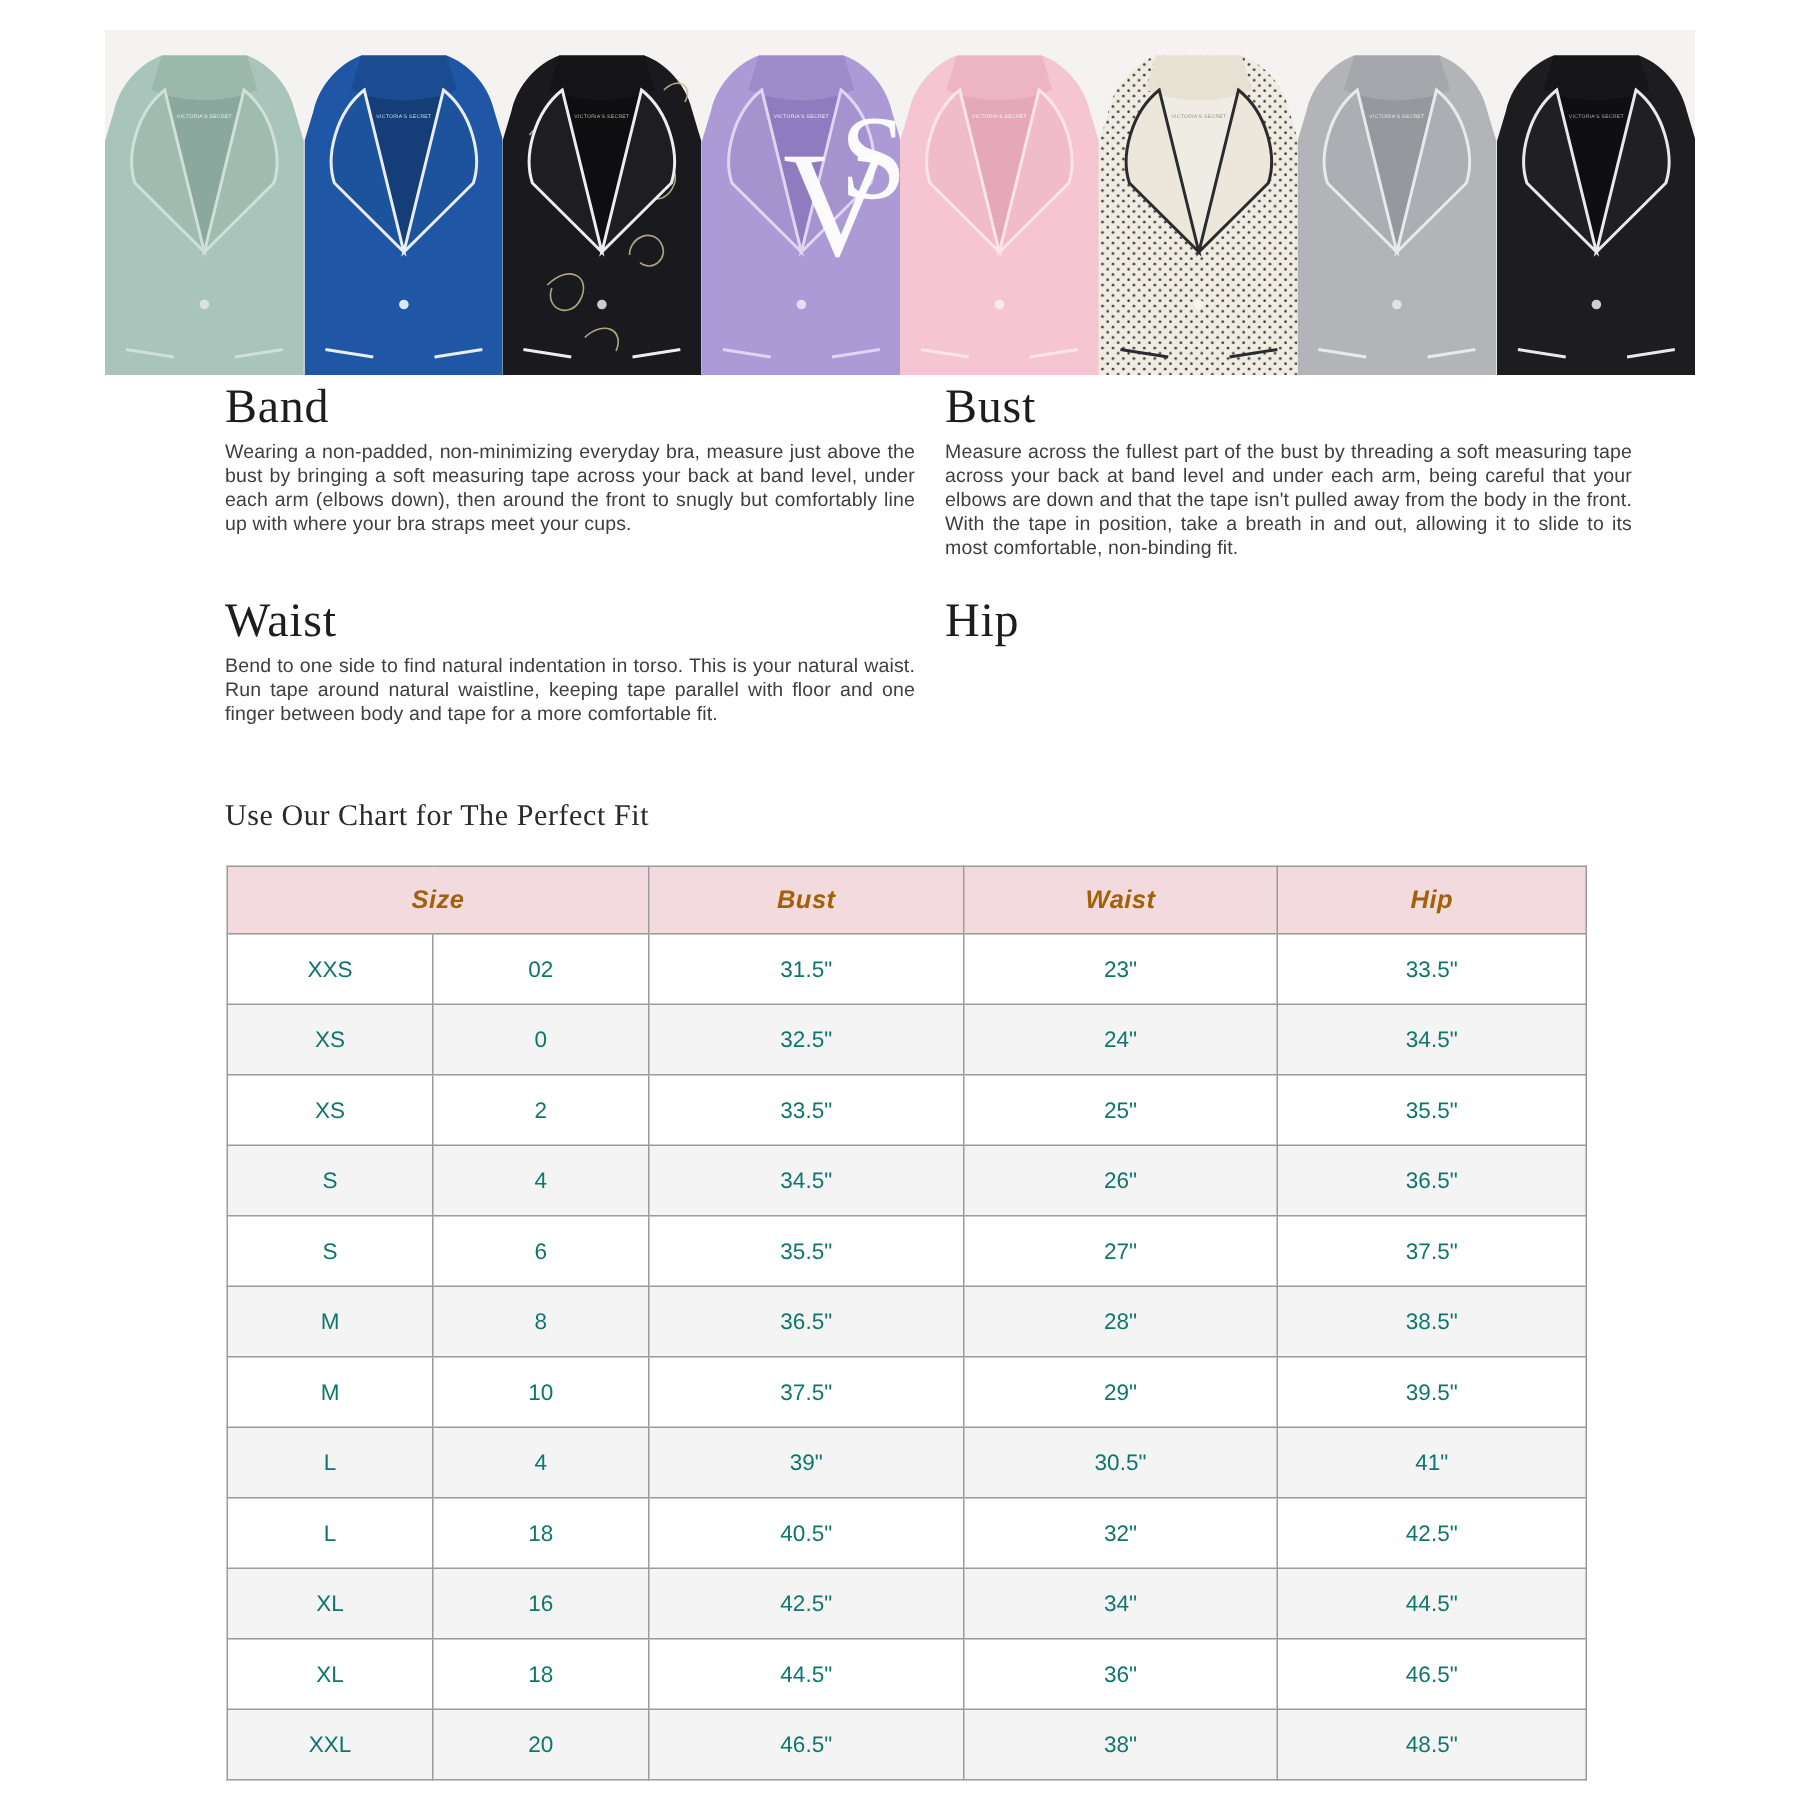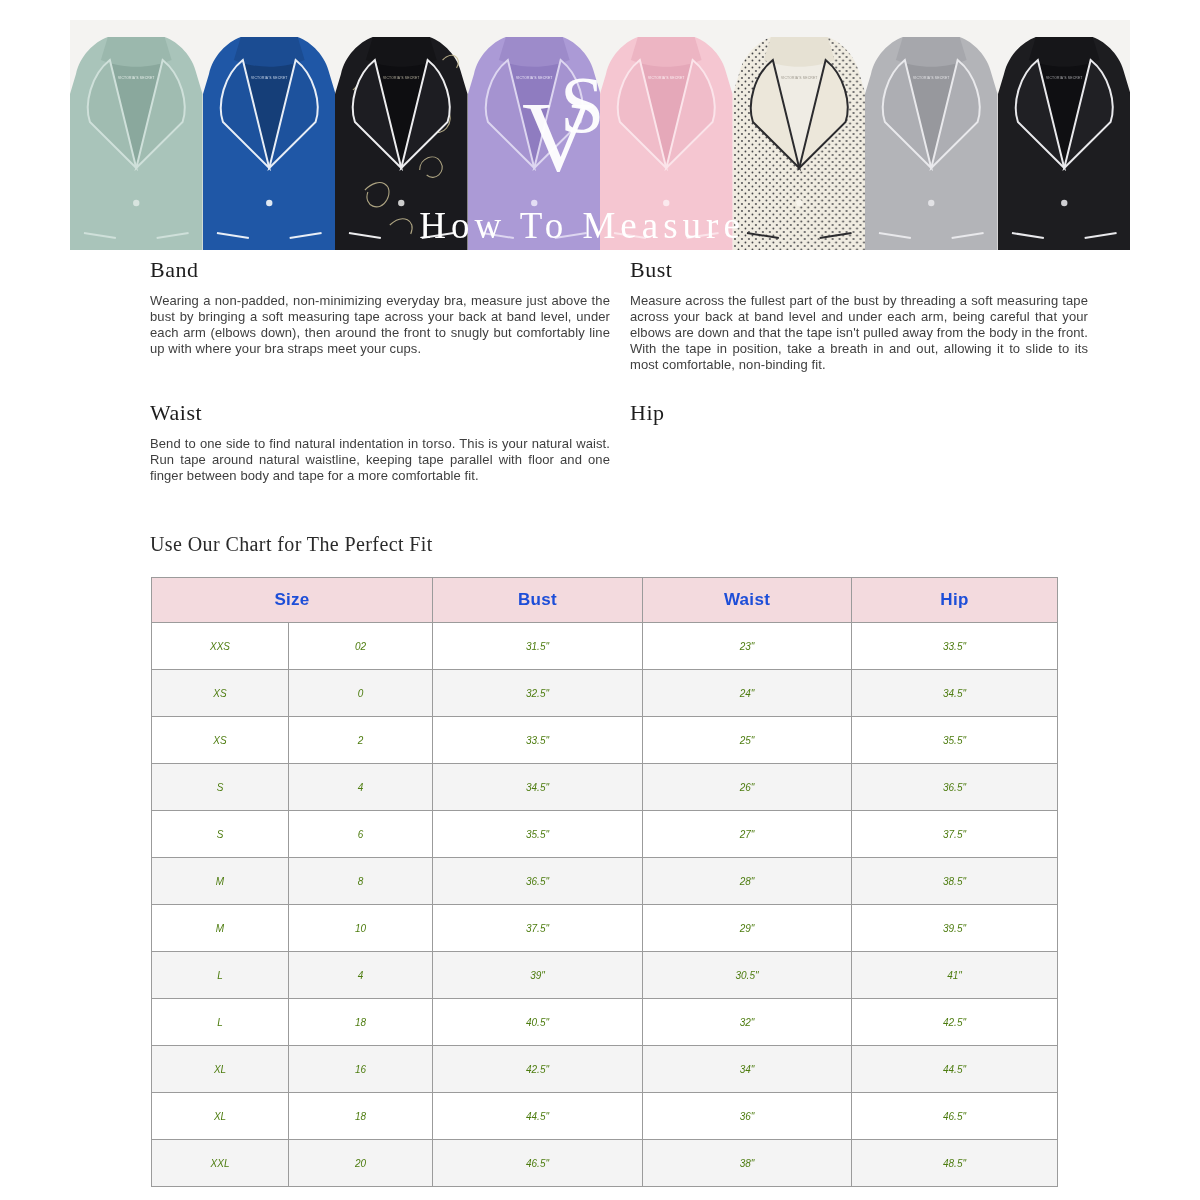--- a/index.html
+++ b/index.html
@@ -13,30 +13,30 @@
   .shirt svg{display:block;width:100%;height:100%;}
   .vs-logo{position:absolute;left:440px;top:28px;width:130px;height:140px;}
   .vs-logo text{fill:#ffffff;font-family:"Liberation Serif",serif;opacity:0.96;}
   .banner-title{position:absolute;left:0;right:0;top:184px;text-align:center;transform:translateX(-18px);
     color:#ffffff;font-family:"Liberation Serif",serif;font-size:37px;letter-spacing:5px;font-weight:400;}
 
   
   .sections{position:absolute;top:256px;left:150px;width:938px;display:grid;
     grid-template-columns:460px 458px;column-gap:20px;row-gap:26px;}
   .section h2{margin:0 0 9px 0;font-family:"Liberation Serif",serif;font-weight:400;
-    font-size:22px;line-height:28px;color:#1d1d1d;letter-spacing:0.5px;}
+    font-size:32px;line-height:28px;color:#1d1d1d;letter-spacing:0.5px;}
   .section p{margin:0;font-size:13px;line-height:16px;color:#3e3e3e;text-align:justify;letter-spacing:0.1px;}
 
   
   .chart-heading{position:absolute;top:533px;left:150px;font-family:"Liberation Serif",serif;
     font-weight:400;font-size:20px;color:#2a2a2a;letter-spacing:0.4px;}
   .size-table{position:absolute;top:577px;left:151px;border-collapse:collapse;table-layout:fixed;}
   .size-table th,.size-table td{border:1px solid var(--bc,#9b9b9b);text-align:center;padding:0;}
-  .size-table th{height:44px;font-size:17px;font-weight:bold;color:#1d4ed8;letter-spacing:0.3px;}
-  .size-table td{height:46px;font-size:10px;color:#4d7c0f;font-style:italic;}
+  .size-table th{height:44px;font-size:17px;font-weight:bold;color:#a16207;letter-spacing:0.3px;font-style:italic;}
+  .size-table td{height:46px;font-size:15px;color:#0f766e;}
 </style>
 </head>
 <body>
 
 <div class="page">
 
   <div class="banner">
     <div class="banner-shirts">
         <div class="shirt">
           <svg viewBox="0 0 133 230" preserveAspectRatio="none">
@@ -163,21 +163,20 @@
             <circle cx="66.5" cy="183" r="3.2" fill="#cfcfd2"></circle>
             <path d="M14,213 L46,218" stroke="#e9e9ec" stroke-width="2"></path>
             <path d="M119,213 L87,218" stroke="#e9e9ec" stroke-width="2"></path>
           </svg>
         </div>
       </div>
     <svg class="vs-logo" viewBox="0 0 130 140">
       <text x="50" y="84" font-size="80" text-anchor="start">S</text>
       <text x="12" y="122" font-size="100" text-anchor="start">V</text>
     </svg>
-    <div class="banner-title">How To Measure</div>
   </div>
 
   <div class="sections">
     <div class="section">
       <h2>Band</h2>
       <p>Wearing a non-padded, non-minimizing everyday bra, measure just above the bust by bringing a soft measuring tape across your back at band level, under each arm (elbows down), then around the front to snugly but comfortably line up with where your bra straps meet your cups.</p>
     </div>
     <div class="section">
       <h2>Bust</h2>
       <p>Measure across the fullest part of the bust by threading a soft measuring tape across your back at band level and under each arm, being careful that your elbows are down and that the tape isn't pulled away from the body in the front. With the tape in position, take a breath in and out, allowing it to slide to its most comfortable, non-binding fit.</p>

